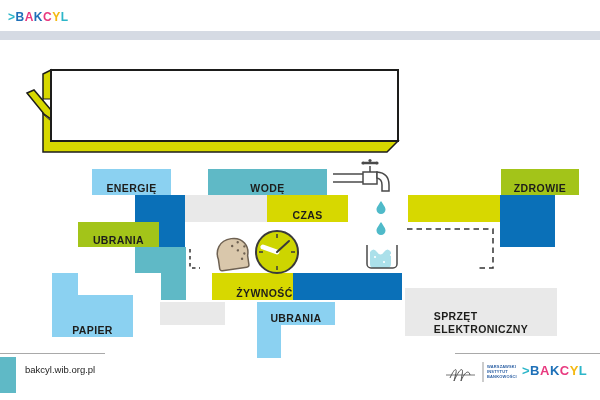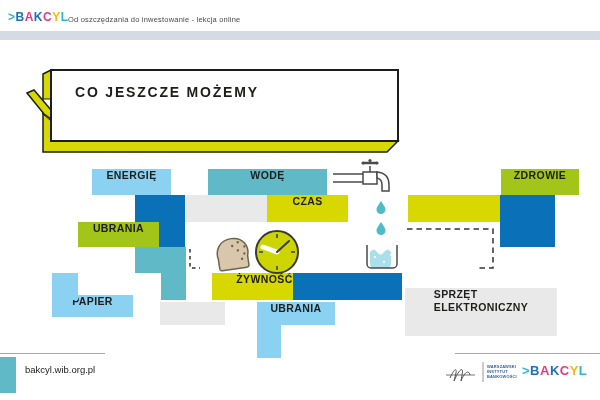--- a/index.html
+++ b/index.html
@@ -11,21 +11,21 @@
   .logo{position:absolute;font-weight:bold;letter-spacing:.5px;white-space:nowrap;}
   .logo-top{left:8px;top:10px;font-size:12px;}
   .lesson-title{position:absolute;left:68px;top:15px;font-size:7.5px;color:#4a4a4a;letter-spacing:.2px;}
   .divider{position:absolute;left:0;top:31px;width:600px;height:9px;background:var(--divider);}
 
   
   .bubble-text{position:absolute;left:75px;top:82px;font-size:14px;font-weight:bold;
                letter-spacing:1.8px;line-height:21px;color:#1d1d1b;white-space:nowrap;}
 
   
-  .block{position:absolute;display:flex;align-items:flex-start;justify-content:center;
+  .block{position:absolute;display:flex;align-items:flex-end;justify-content:center;
          font-weight:bold;font-size:10.5px;letter-spacing:.4px;color:#1d1d1b;}
   .block span{white-space:pre-line;text-align:center;line-height:1.25;}
   .block.lightblue{background:var(--lightblue);}
   .block.teal{background:var(--teal);}
   .block.darkblue{background:var(--darkblue);}
   .block.green{background:var(--green);margin-left:26px;}
   .block.yellow{background:var(--yellow);}
   .block.gray{background:var(--gray);}
 
   
@@ -42,21 +42,20 @@
   .wib-text{position:absolute;left:487px;top:364px;font-size:5px;line-height:6px;
             font-weight:bold;color:#2b5fa3;letter-spacing:.2px;transform:scale(.8);transform-origin:left top;}
 </style>
 </head>
 <body>
 
 <div class="stage">
 
   <div class="topbar">
     <div class="logo logo-top"><span style="color: rgb(44, 182, 201);">&gt;</span><span style="color: rgb(30, 112, 184);">B</span><span style="color: rgb(232, 57, 127);">A</span><span style="color: rgb(30, 112, 184);">K</span><span style="color: rgb(232, 57, 127);">C</span><span style="color: rgb(245, 185, 18);">Y</span><span style="color: rgb(44, 182, 201);">L</span></div>
-    <div class="lesson-title">Od oszczędzania do inwestowanie - lekcja online</div>
   </div>
   <div class="divider"></div>
 
   <div id="mosaic">
       <div class="block lightblue" style="left: 92px; top: 169px; width: 79px; height: 26px;">
         <span>ENERGIĘ</span>
       </div>
       <div class="block teal" style="left: 208px; top: 169px; width: 119px; height: 26px;">
         <span>WODĘ</span>
       </div>
@@ -66,21 +65,21 @@
       <div class="block darkblue" style="left: 135px; top: 195px; width: 50px; height: 52px;"></div>
       <div class="block gray" style="left: 185px; top: 195px; width: 82px; height: 27px;"></div>
       <div class="block yellow" style="left: 267px; top: 195px; width: 81px; height: 27px;">
         <span>CZAS</span>
       </div>
       <div class="block yellow" style="left: 408px; top: 195px; width: 92px; height: 27px;"></div>
       <div class="block darkblue" style="left: 500px; top: 195px; width: 55px; height: 52px;"></div>
       <div class="block green" style="left: 52px; top: 222px; width: 81px; height: 25px;">
         <span>UBRANIA</span>
       </div>
-      <div class="block lightblue" style="left: 52px; top: 247px; width: 81px; height: 22px; margin-top: 48px;">
+      <div class="block lightblue" style="left: 52px; top: 247px; width: 81px; height: 42px; margin-top: 48px;">
         <span>PAPIER</span>
       </div>
       <div class="block lightblue" style="left: 52px; top: 273px; width: 26px; height: 27px;"></div>
       <div class="block teal" style="left: 135px; top: 247px; width: 51px; height: 26px;"></div>
       <div class="block teal" style="left: 161px; top: 273px; width: 25px; height: 27px;"></div>
       <div class="block yellow" style="left: 188px; top: 273px; width: 105px; height: 27px; margin-left: 24px;">
         <span>ŻYWNOŚĆ</span>
       </div>
       <div class="block darkblue" style="left: 293px; top: 273px; width: 109px; height: 27px;"></div>
       <div class="block gray" style="left: 405px; top: 288px; width: 152px; height: 48px;">
@@ -149,21 +148,20 @@
     <path d="M407,229 h86 v39 h-16" fill="none" stroke="#333333" stroke-width="1.5" stroke-dasharray="5.5,4"></path>
 
     <g>
       <path d="M446,375 h29" stroke="#555555" stroke-width=".8" fill="none"></path>
       <path d="M450,378 c4,-9 7,-11 6,-5 l-2,8 c6,-14 10,-14 8,-6 l-1,6 c4,-10 8,-11 9,-6" stroke="#555555" stroke-width="1" fill="none"></path>
       <line x1="483" y1="362" x2="483" y2="382" stroke="#999999" stroke-width="1"></line>
     </g>
   </svg>
 
   <div class="bubble-text">
-    <div>CO JESZCZE MOŻEMY</div>
   </div>
 
   <div class="footer-line left"></div>
   <div class="footer-line right"></div>
   <div class="footer-teal"></div>
   <div class="footer-url">bakcyl.wib.org.pl</div>
   <div class="wib-text">
     <div>WARSZAWSKI</div>
     <div>INSTYTUT</div>
     <div>BANKOWOŚCI</div>

